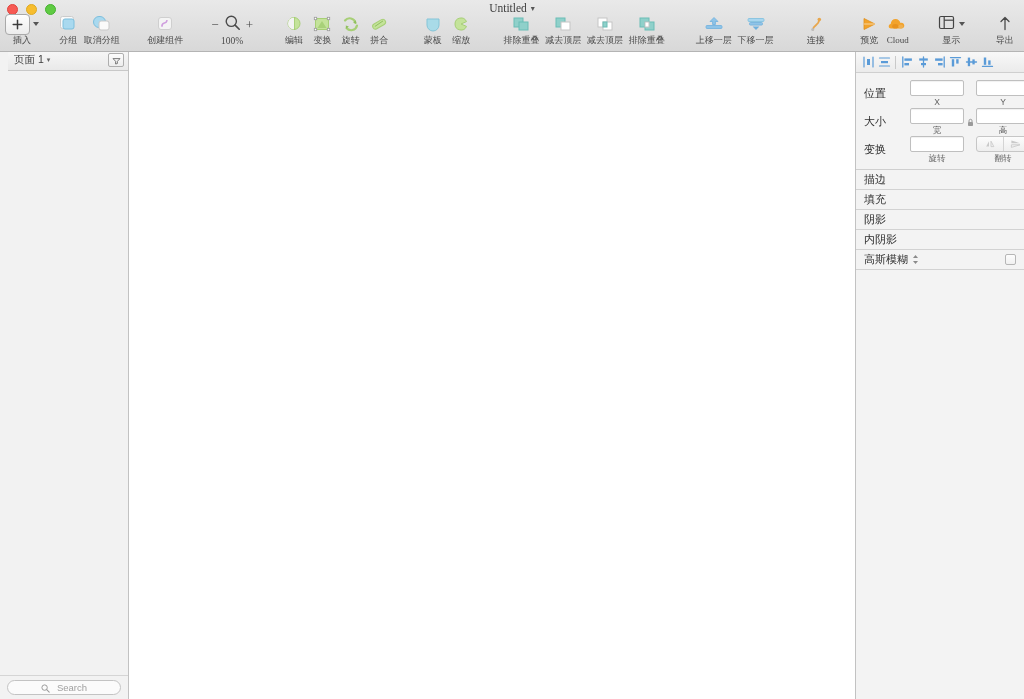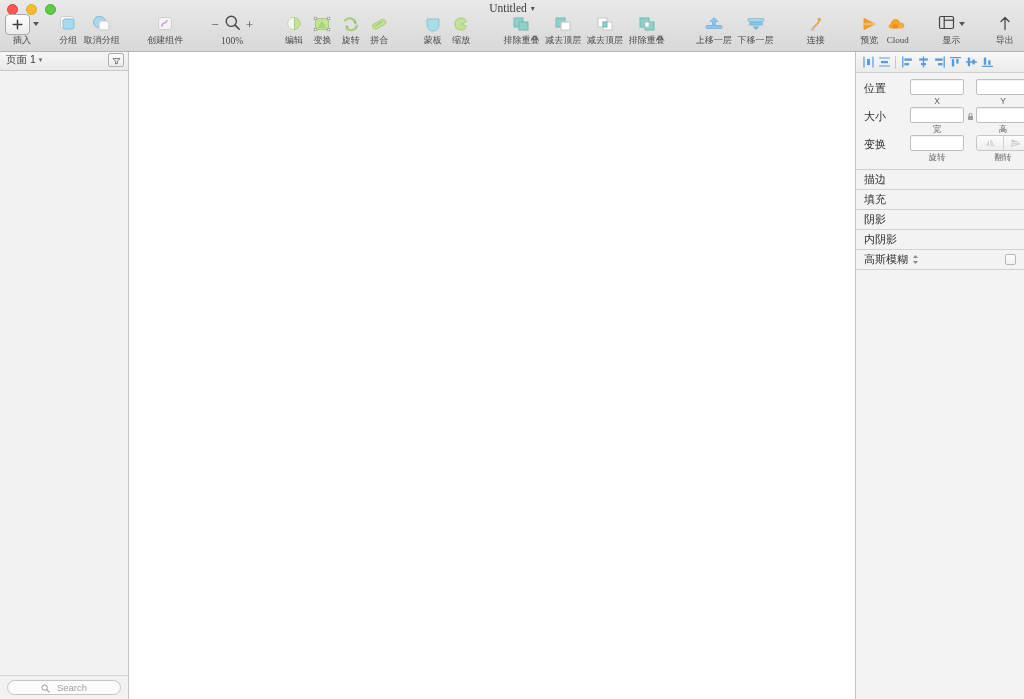--- a/index.html
+++ b/index.html
@@ -149,20 +149,21 @@
   .page-header {
     height: 19px;
     flex: 0 0 19px;
     background: linear-gradient(to bottom, #f6f6f6, #e9e9e9);
     border-bottom: 1px solid #c8c8c8;
     display: flex;
     align-items: center;
     padding: 0 4px 3px 6px;
     box-sizing: border-box;
     justify-content: space-between;
+    margin-left: 8px;
   }
   .page-name {
     font-size: 10.5px;
     color: #3c3c3c;
     display: flex;
     align-items: center;
     gap: 3px;
   }
   .page-name .chev {
     font-size: 7px;
@@ -249,21 +250,21 @@
     margin: 0 3px;
   }
 
   .prop-block {
     padding: 6px 0 6px 0;
     border-bottom: 1px solid #cfcfcf;
     background: #f3f3f3;
   }
   .prop-row {
     display: flex;
-    align-items: flex-start;
+    align-items: center;
     height: 28px;
     padding: 0 6px 0 8px;
     box-sizing: border-box;
   }
   .prop-label {
     font-size: 11px;
     color: #2f2f2f;
     width: 46px;
     flex: 0 0 46px;
     line-height: 17px;

